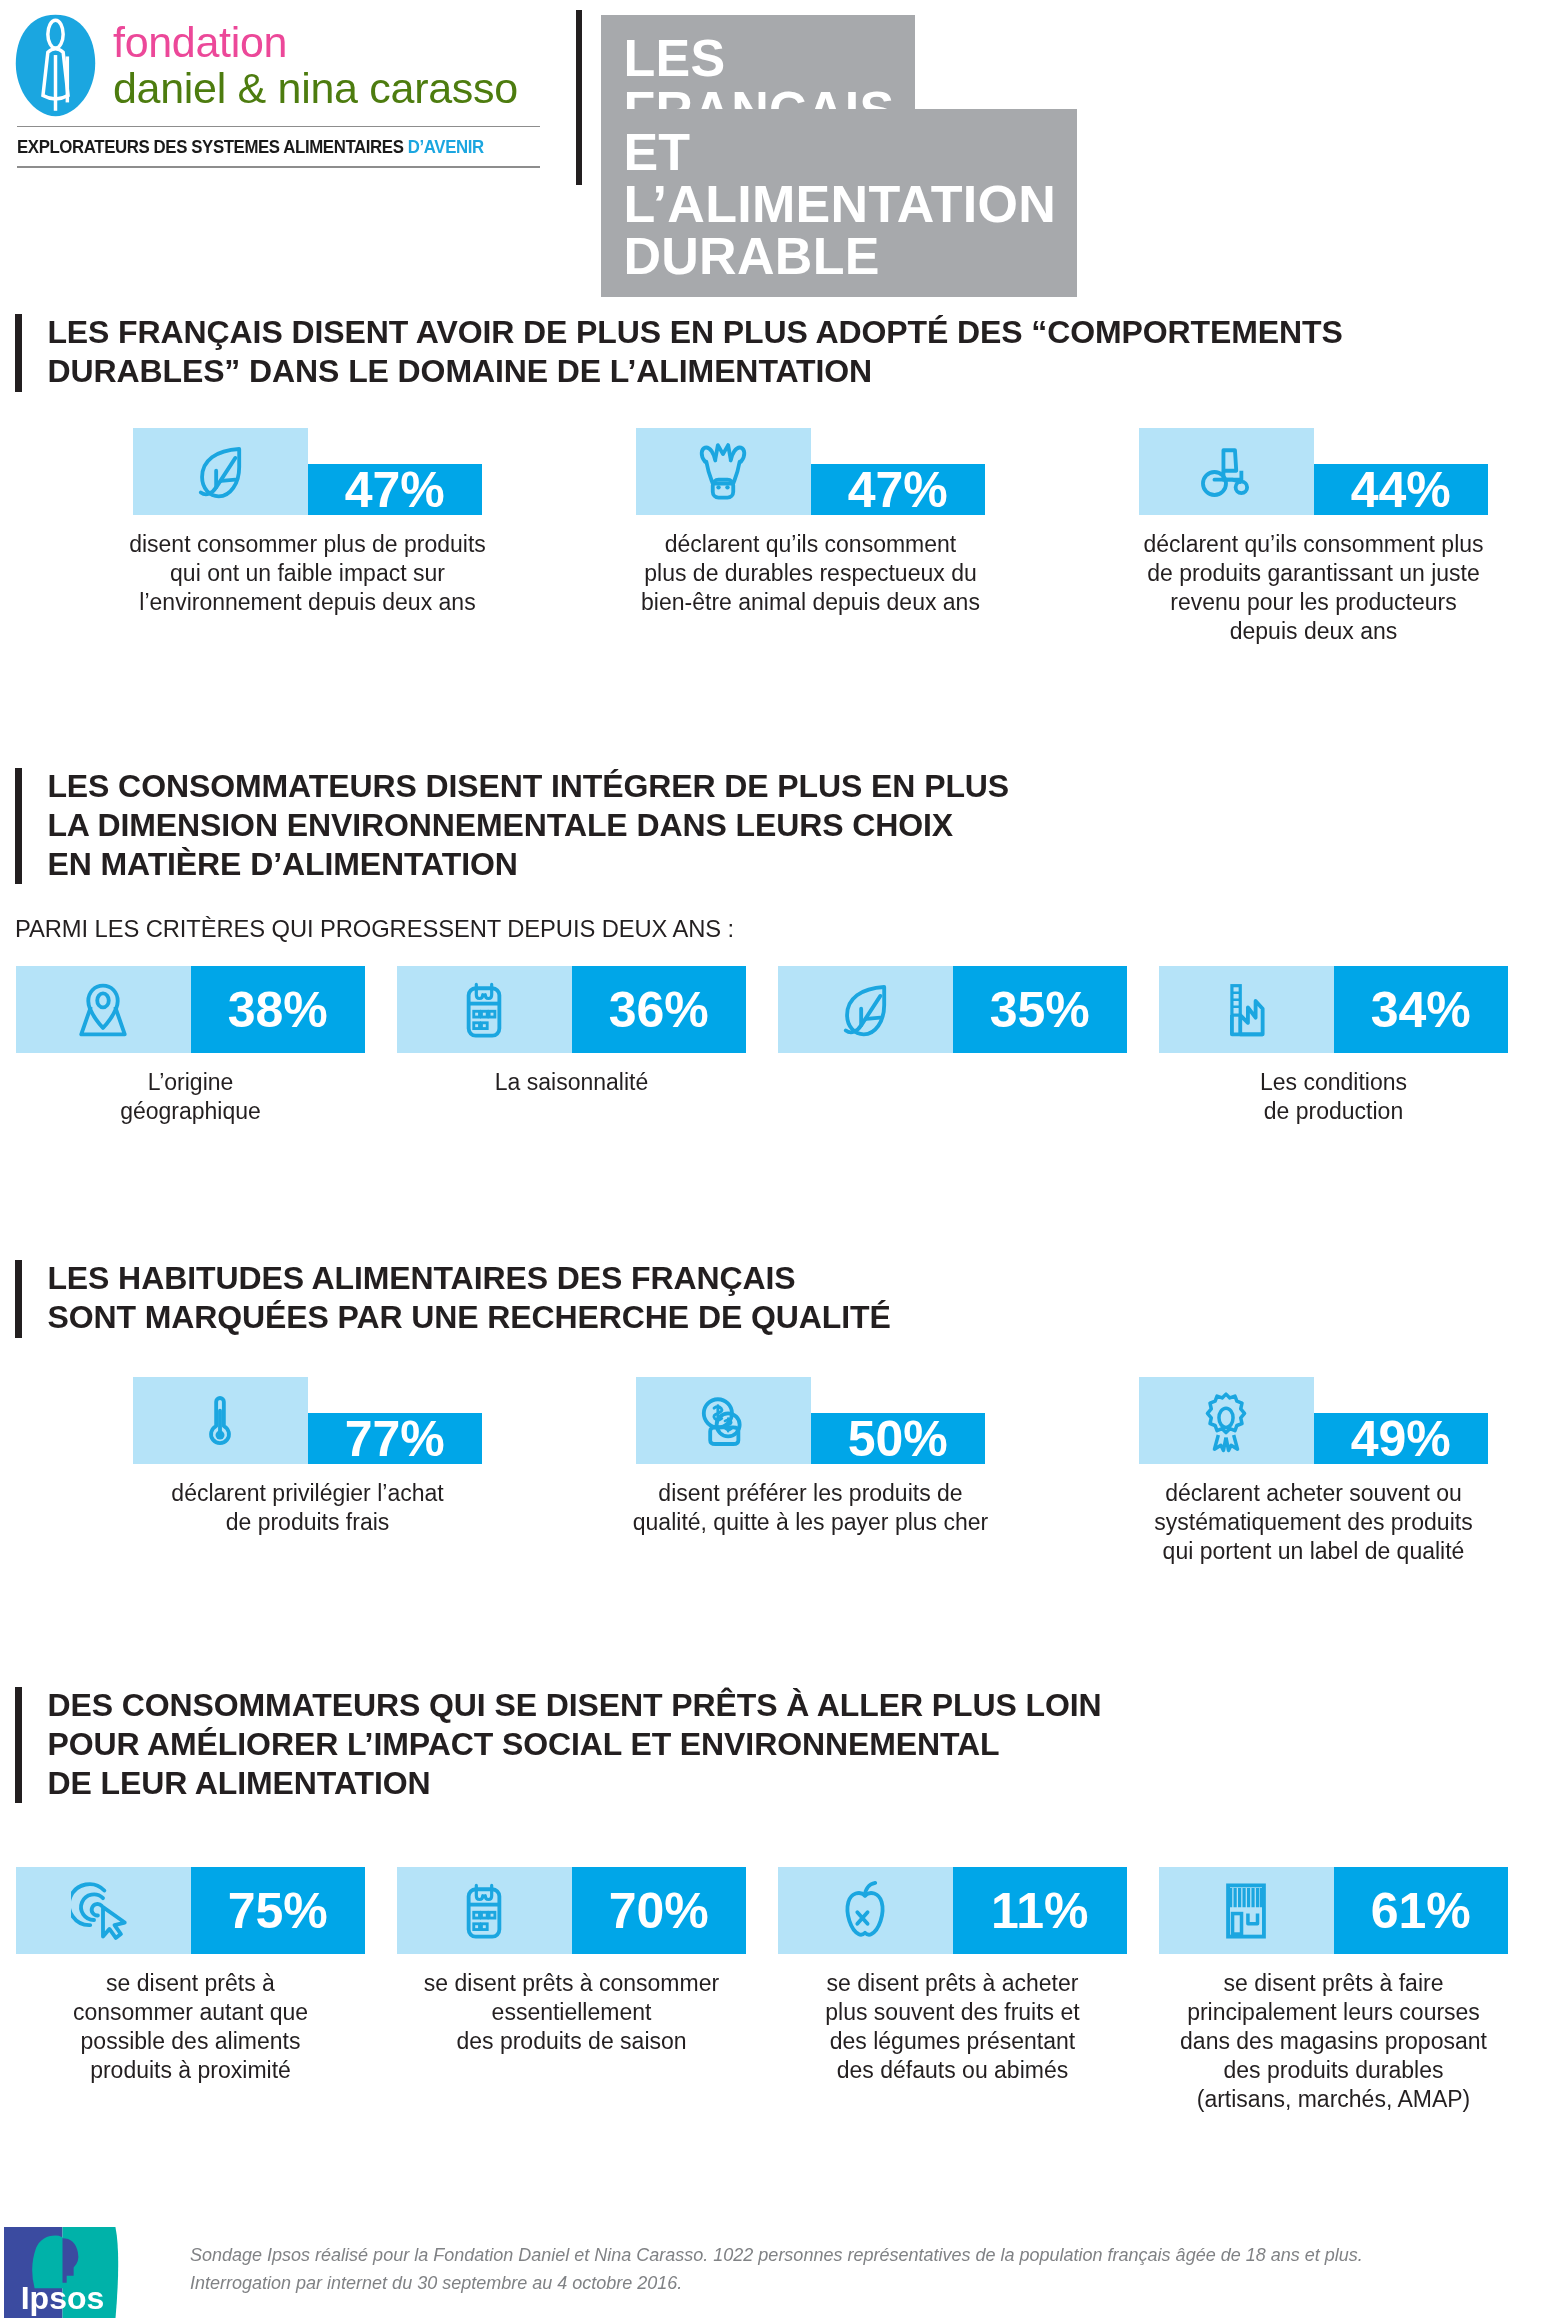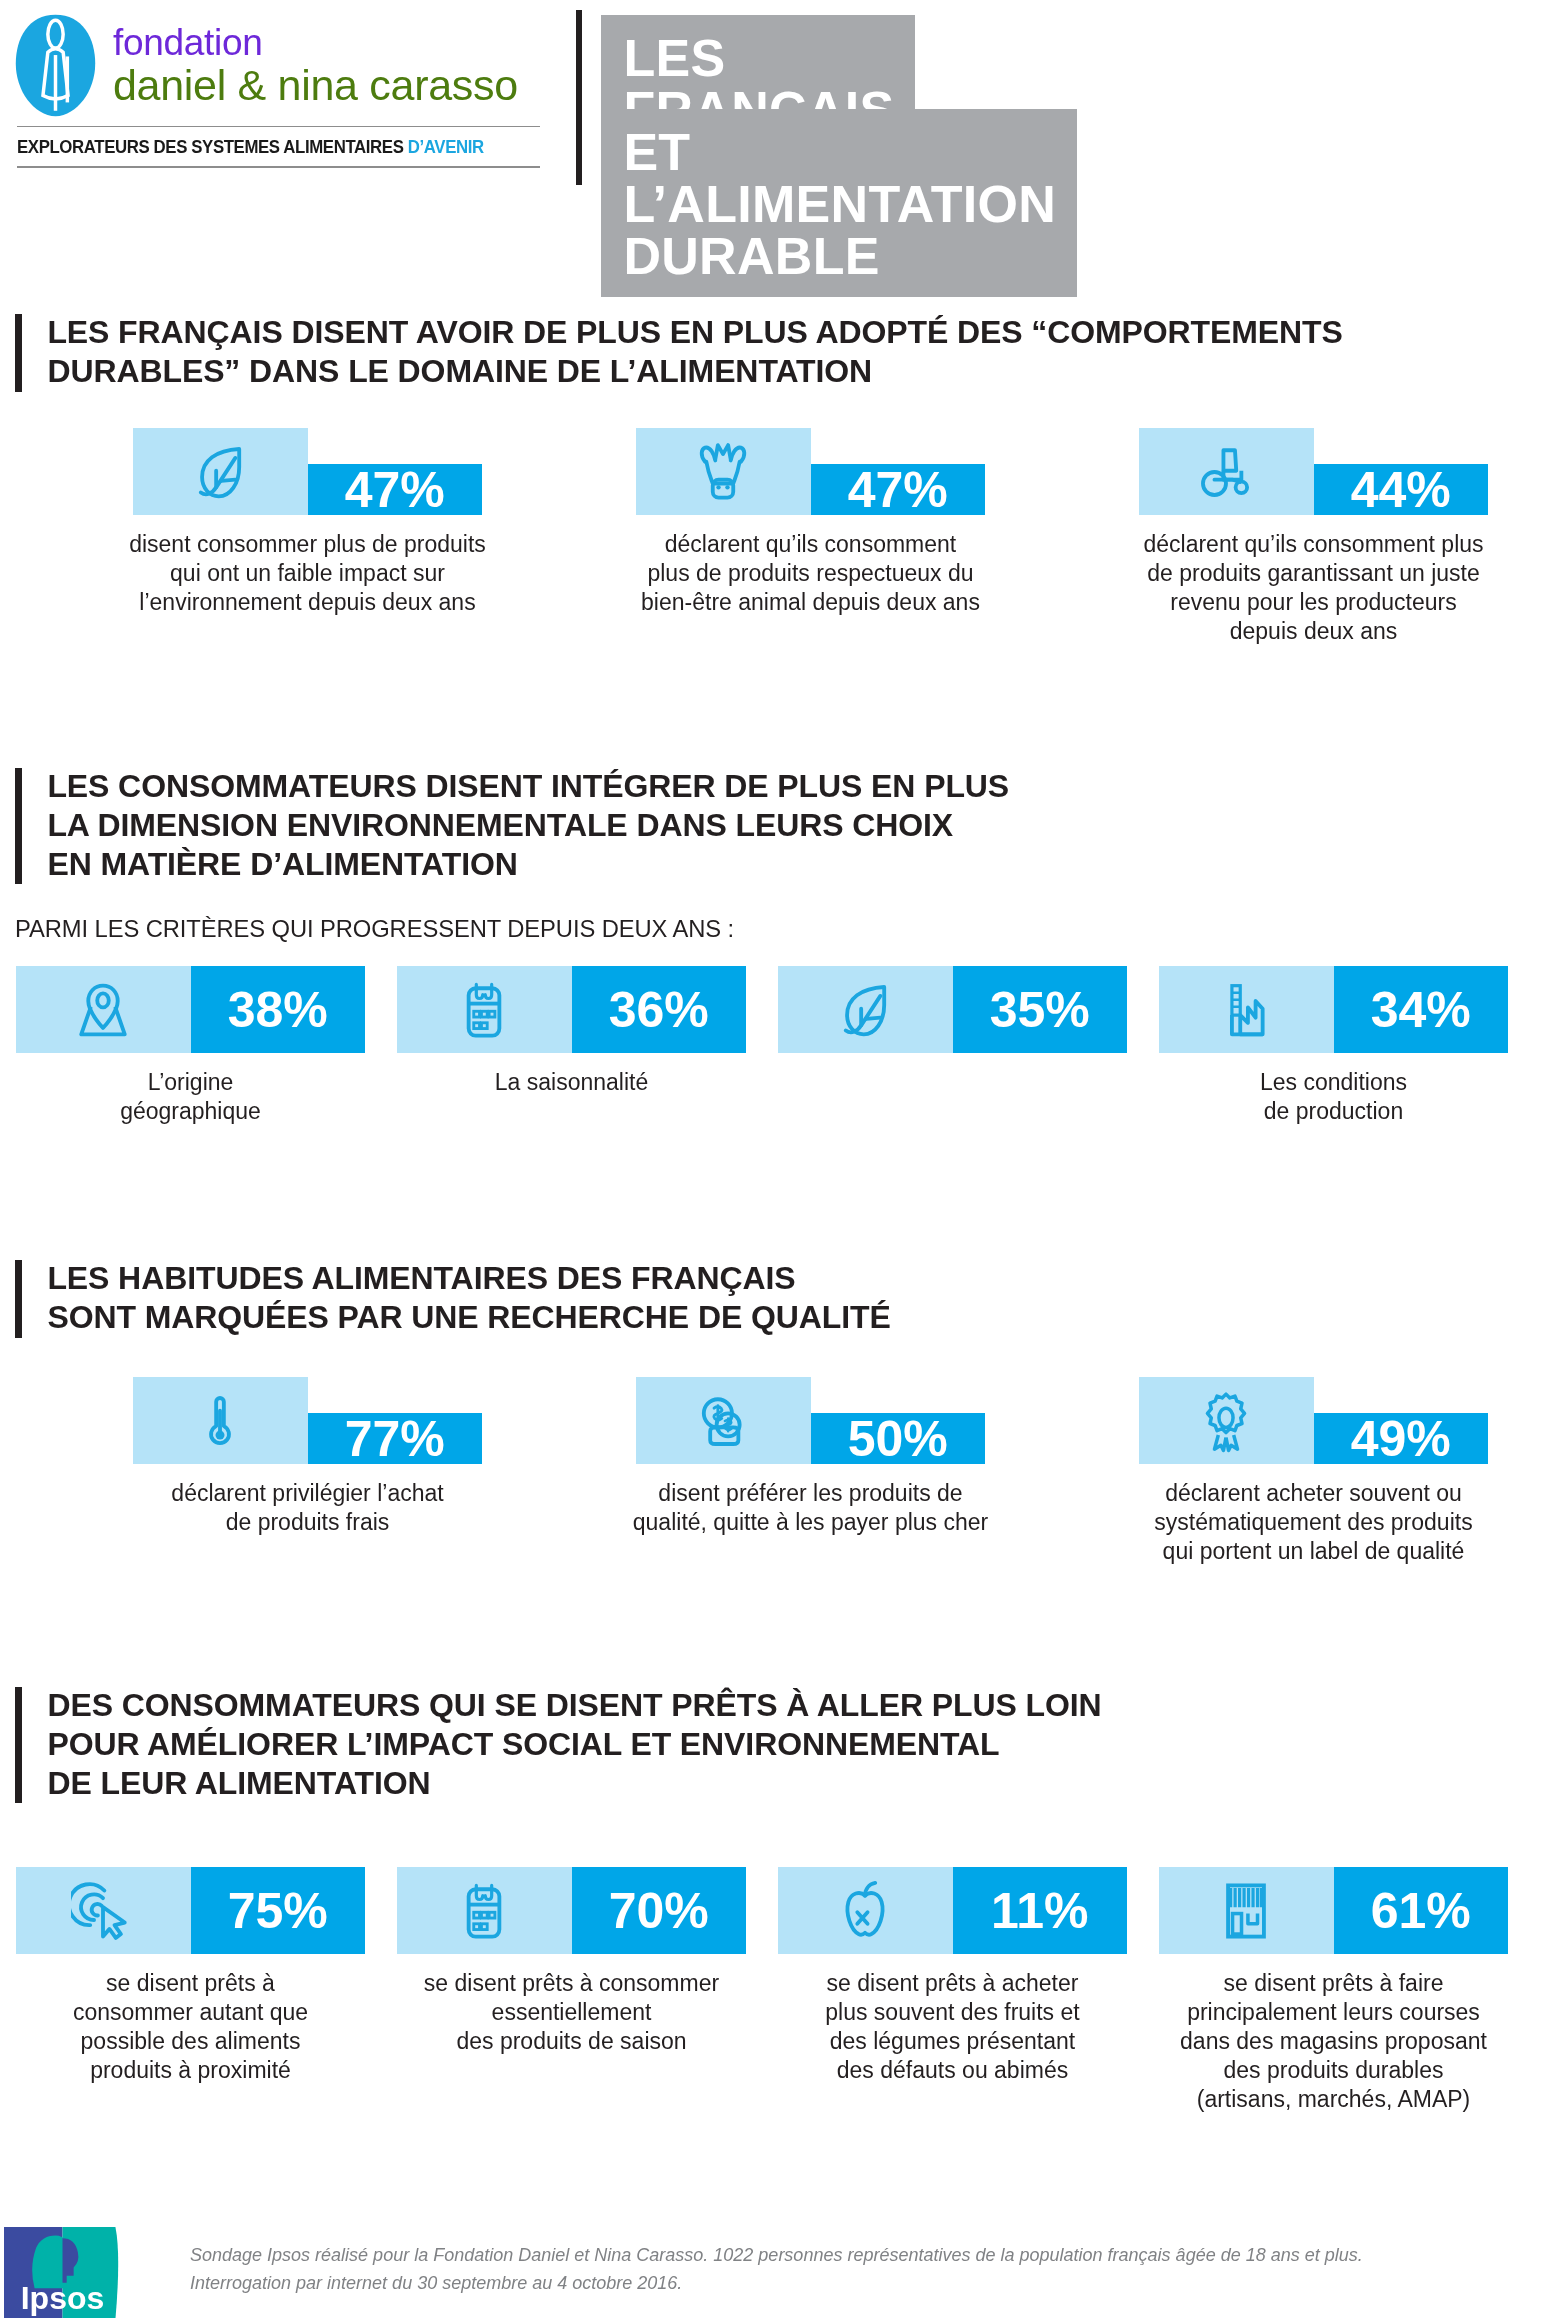--- a/index.html
+++ b/index.html
@@ -11,21 +11,21 @@
     overflow: hidden;
   }
   .page { position: relative; width: 1563px; height: 2319px; background:#fff; }
 
   
   .header { position:absolute; left:0; top:0; width:1563px; height:203px; }
   .brand { position:absolute; left:12.6px; top:5.6px; width:538px; height:183px; }
   .brand-top { display:flex; align-items:center; gap:15.4px; height:120px; }
   .brand-mark { width:85px; height:105px; flex:none; }
   .brand-words { display:flex; flex-direction:column; justify-content:center; line-height:1.0; }
-  .brand-l1 { font-size:37px; color:#6d28d9; font-weight:400; letter-spacing:-0.3px; }
+  .brand-l1 { font-size:43px; color:#ec4899; font-weight:400; letter-spacing:-0.3px; }
   .brand-l2 { font-size:43px; color:#4d7c0f; font-weight:400; letter-spacing:-0.3px; margin-top:2.8px;}
   .brand-rule { height:1.4px; background:#8d8d8d; width:523px; margin-left:4.2px; }
   .brand-tag { font-size:17.5px; font-weight:700; color:#1a1a1a; letter-spacing:-0.4px;
                padding:9.8px 0 8.4px 4.2px; white-space:nowrap; transform:scaleX(0.96); transform-origin:left; }
   .brand-tag .accent { color:#1BA6E0; }
 
   .title-wrap { position:absolute; left:576px; top:7px; }
   .title-bar { position:absolute; left:0; top:2.8px; width:6.3px; height:175px; background:#231f20; }
   .title-l1, .title-l2 {
     background:#a7a9ac; color:#ffffff; display:inline-block;
@@ -144,21 +144,21 @@
             <path d="M38 30 L42 8 L50 22 L58 8 L62 30" fill="none" stroke="#1BA6E0" stroke-width="6" stroke-linecap="round" stroke-linejoin="round"></path>
             <path d="M24 34 C28 56 32 62 34 68 L66 68 C68 62 72 56 76 34" fill="none" stroke="#1BA6E0" stroke-width="6" stroke-linecap="round" stroke-linejoin="round"></path>
             <rect x="34" y="62" width="32" height="28" rx="9" fill="none" stroke="#1BA6E0" stroke-width="6"></rect>
             <circle cx="43" cy="74" r="3.4" fill="#1BA6E0"></circle>
             <circle cx="57" cy="74" r="3.4" fill="#1BA6E0"></circle>
           </svg>
         </div>
         <div class="tile-pct">47%</div>
       </div>
       <div class="card-label">déclarent qu’ils consomment
-plus de produits respectueux du
+plus de durables respectueux du
 bien-être animal depuis deux ans</div>
     </div>
 
     <div class="card">
       <div class="card-tile">
         <div class="tile-icon">
           <svg viewBox="0 0 100 100" width="64" height="64" aria-hidden="true">
             <path d="M46 16 L64 16 L66 48 L46 48 Z" fill="none" stroke="#1BA6E0" stroke-width="6" stroke-linejoin="round"></path>
             <path d="M46 48 L46 62 L74 62 L74 48" fill="none" stroke="#1BA6E0" stroke-width="6" stroke-linejoin="round"></path>
             <path d="M46 62 L32 62" fill="none" stroke="#1BA6E0" stroke-width="6" stroke-linecap="round"></path>

